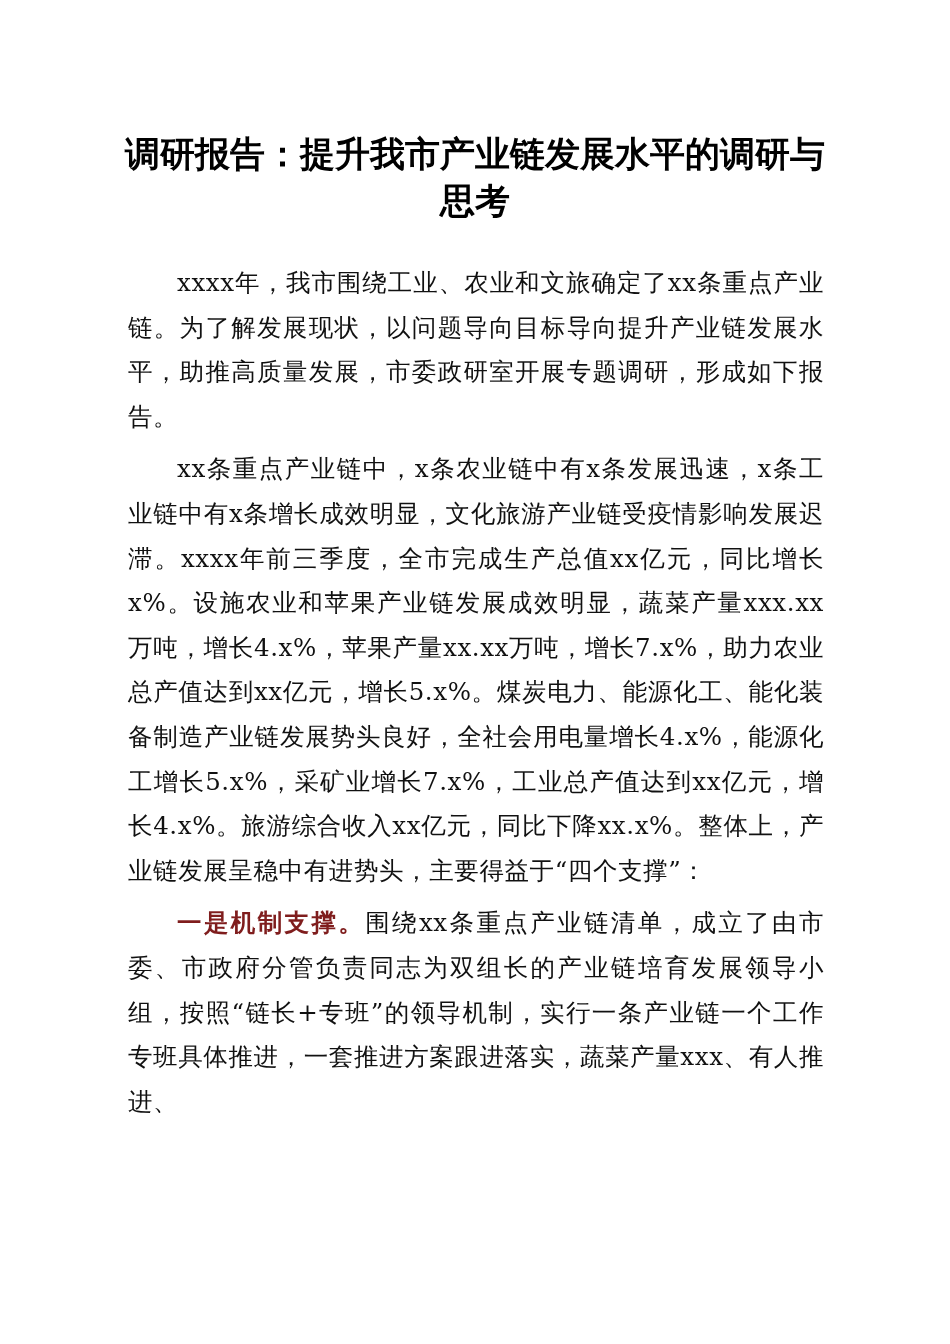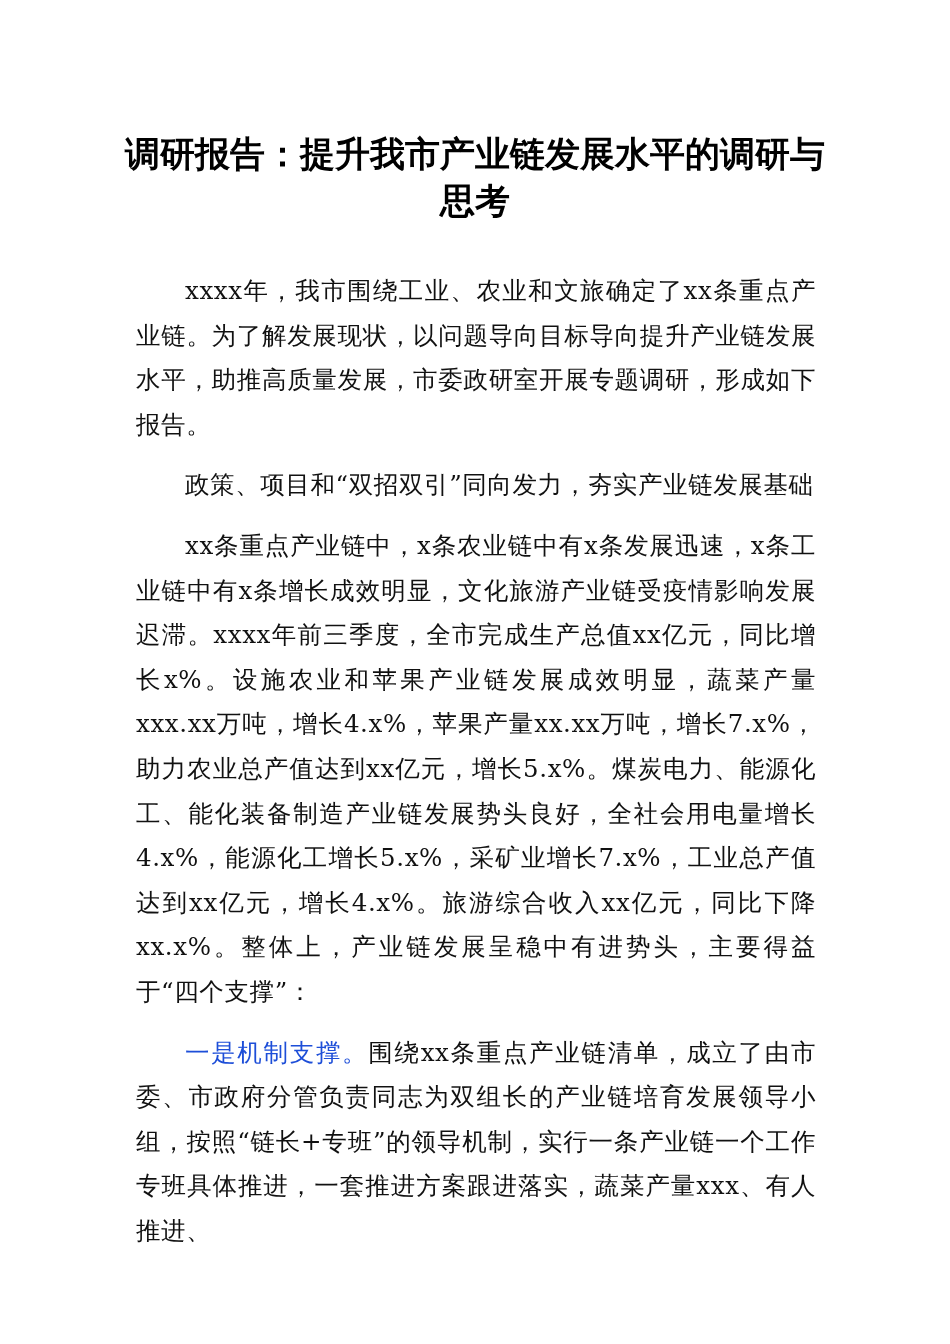--- a/index.html
+++ b/index.html
@@ -20,36 +20,33 @@
     .body {
       position: absolute; left: 120px; top: 253px; width: 712px;
       font-family: "DejaVu Serif", "Liberation Serif", serif;
       font-size: 24.5px;
       line-height: 44.6px;
       color: #111;
       text-align: justify;
       text-justify: inter-character;
       letter-spacing: 0.6px;
     }
-    .body p { margin: 16px; text-indent: 2em; }
-    .body p .bold { font-weight: normal; color: #1d4ed8; }
+    .body p { margin: 8px; text-indent: 2em; }
+    .body p .bold { font-weight: bold; color: #7f1d1d; }
   </style>
 </head>
 <body>
 
 <div class="page">
   <div class="title">调研报告：提升我市产业链发展水平的调研与思考</div>
 
   <div class="body">
     <p>
       <span>xxxx年，我市围绕工业、农业和文旅确定了xx条重点产业链。为了解发展现状，以问题导向目标导向提升产业链发展水平，助推高质量发展，市委政研室开展专题调研，形成如下报告。</span>
     </p>
     <p>
-      <span>政策、项目和“双招双引”同向发力，夯实产业链发展基础</span>
-    </p>
-    <p>
       <span>xx条重点产业链中，x条农业链中有x条发展迅速，x条工业链中有x条增长成效明显，文化旅游产业链受疫情影响发展迟滞。xxxx年前三季度，全市完成生产总值xx亿元，同比增长x%。设施农业和苹果产业链发展成效明显，蔬菜产量xxx.xx万吨，增长4.x%，苹果产量xx.xx万吨，增长7.x%，助力农业总产值达到xx亿元，增长5.x%。煤炭电力、能源化工、能化装备制造产业链发展势头良好，全社会用电量增长4.x%，能源化工增长5.x%，采矿业增长7.x%，工业总产值达到xx亿元，增长4.x%。旅游综合收入xx亿元，同比下降xx.x%。整体上，产业链发展呈稳中有进势头，主要得益于“四个支撑”：</span>
     </p>
     <p>
       <span class="bold">一是机制支撑。</span><span>围绕xx条重点产业链清单，成立了由市委、市政府分管负责同志为双组长的产业链培育发展领导小组，按照“链长+专班”的领导机制，实行一条产业链一个工作专班具体推进，一套推进方案跟进落实，蔬菜产量xxx、有人推进、</span>
     </p>
   </div>
 </div>
 
 </body></html>

